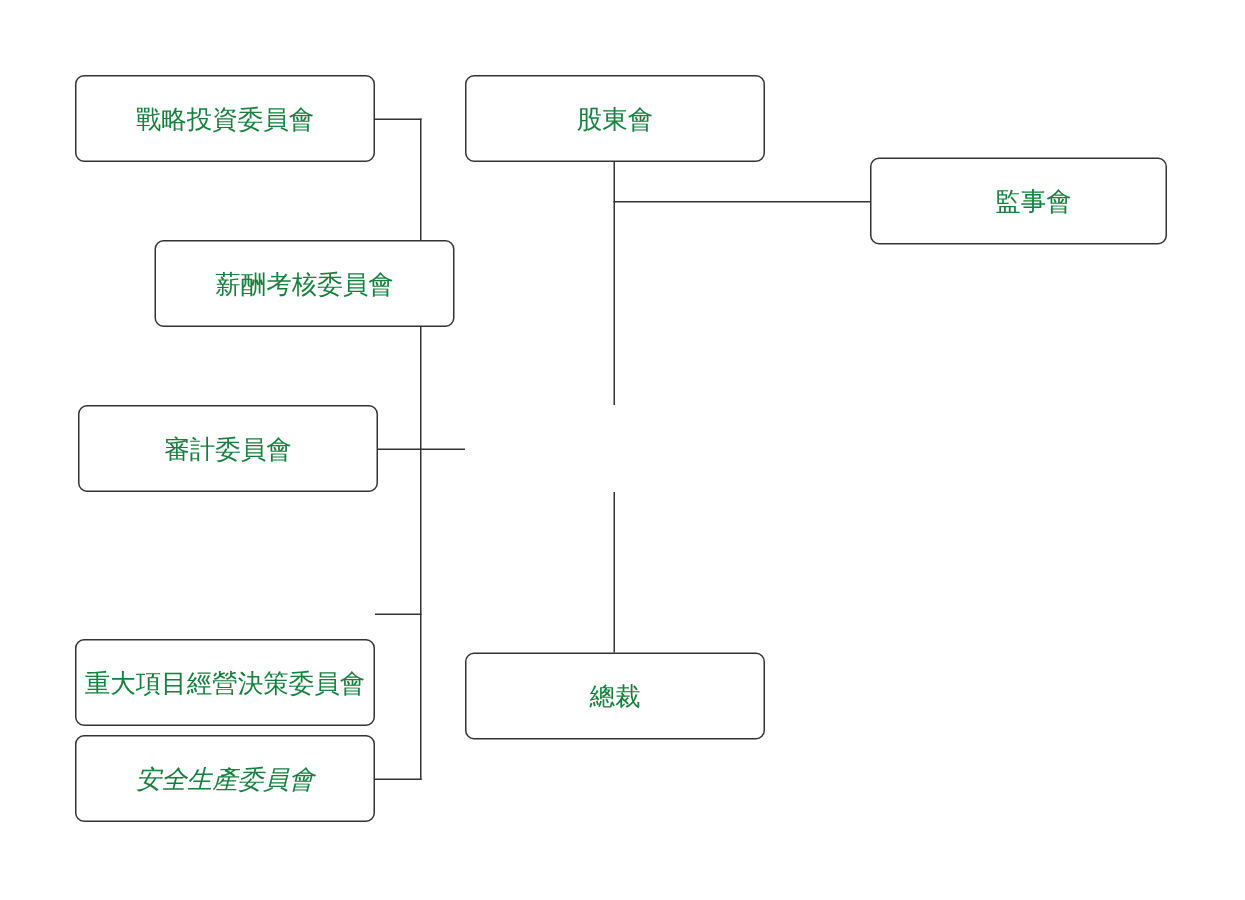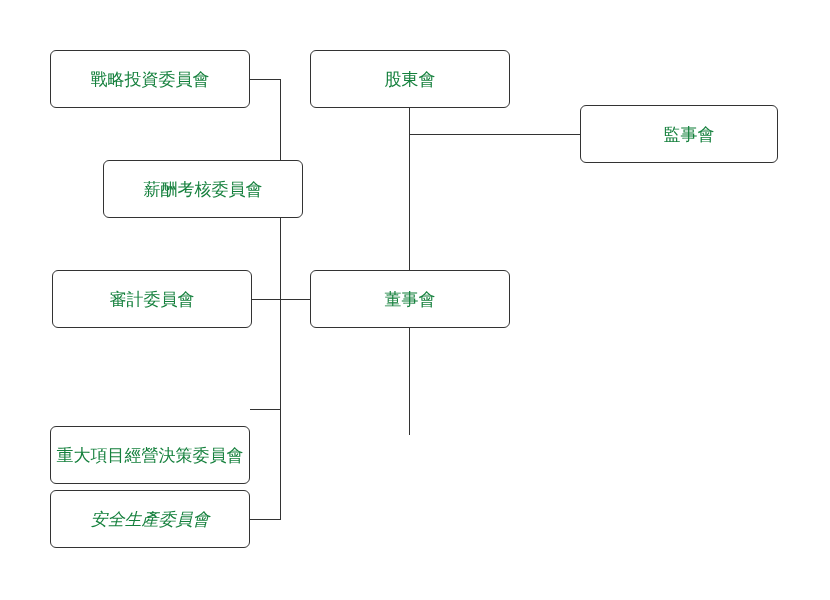--- a/index.html
+++ b/index.html
@@ -93,21 +93,21 @@
   <div class="node n-major">
     <span>重大項目經營決策委員會</span>
   </div>
   <div class="node n-safety">
     <span>安全生產委員會</span>
   </div>
 
   <div class="node n-shareholders">
     <span>股東會</span>
   </div>
-  <div class="node n-board">
-    <span>董事會</span>
+  <div class="node n-president">
+    <span>總裁</span>
   </div>
 
   <div class="node n-supervisors">
     <span>監事會</span>
   </div>
 
 </div>
 
 </body></html>

